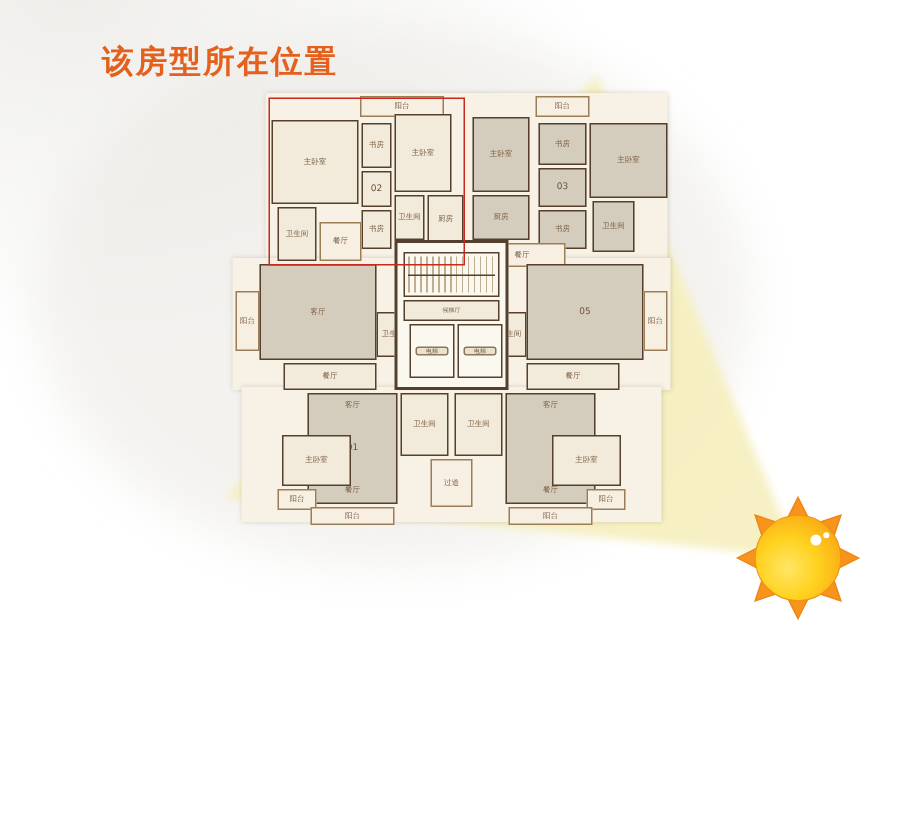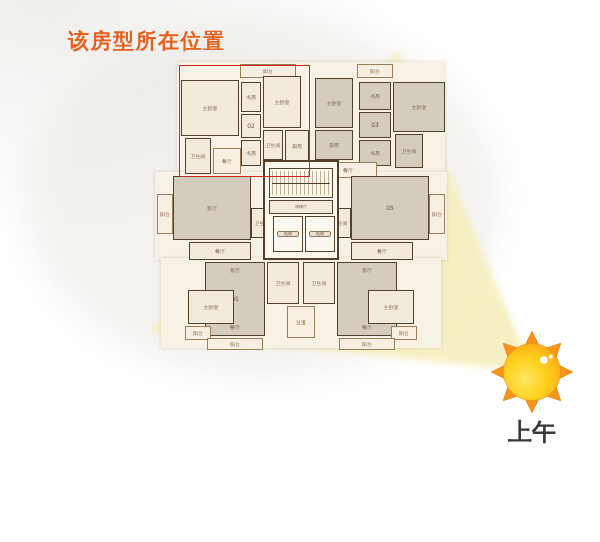--- a/index.html
+++ b/index.html
@@ -236,16 +236,15 @@
             <polygon points="50,6 40,26 60,26"></polygon>
           </g>
         <g transform="rotate(315 50 50)">
             <polygon points="50,6 40,26 60,26"></polygon>
           </g>
       </g>
       <circle cx="50" cy="50" r="31" fill="url(#sungrad)" stroke="#ef9410" stroke-width="0.8"></circle>
       <circle cx="63" cy="37" r="4" fill="#ffffff"></circle>
       <circle cx="70.5" cy="33.5" r="2.2" fill="#ffffff"></circle>
     </svg>
-    <div id="timelabel">上午</div>
   </div>
 
 </div>
 
 </body></html>

